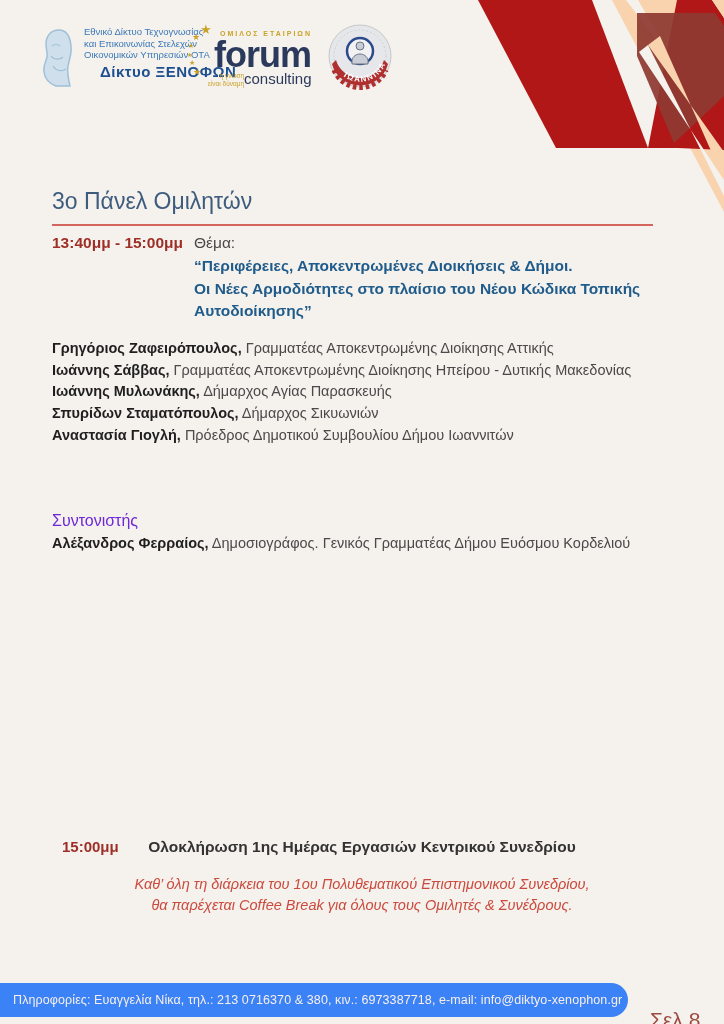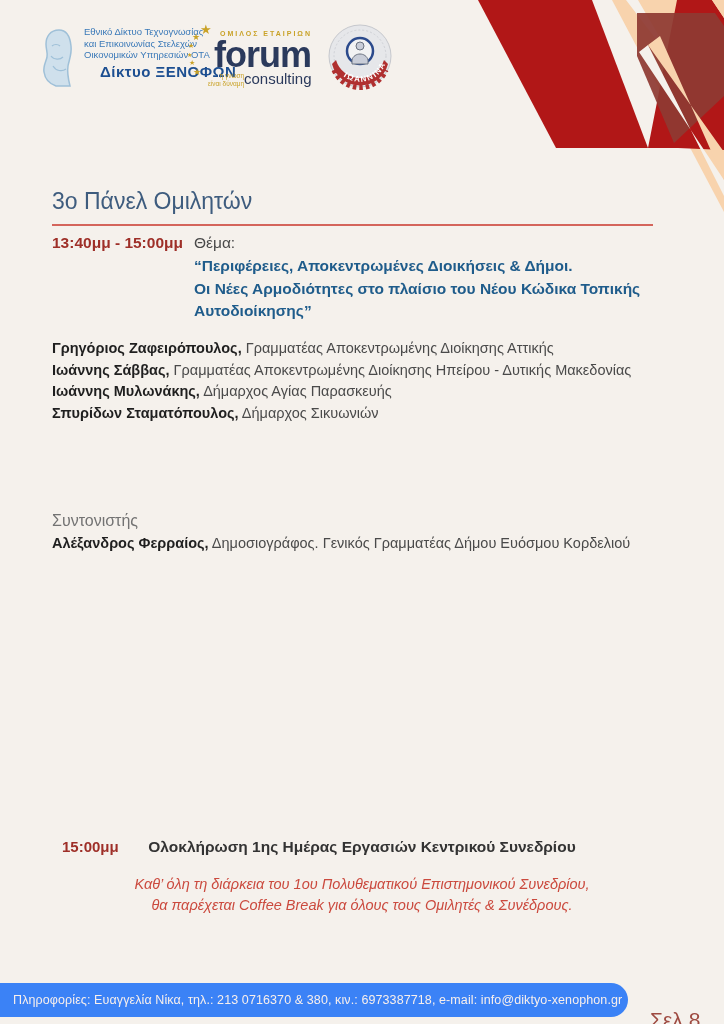--- a/index.html
+++ b/index.html
@@ -36,21 +36,21 @@
   .schedule { position:absolute; left:52px; top:234px; display:flex; }
   .sched-time { width:142px; font-size:15.5px; font-weight:bold; color:#9e2f28; }
   .topic-label { font-size:15.5px; color:#4a4a4a; margin-bottom:3px; }
   .topic-line { font-size:15.5px; font-weight:bold; color:#1f5c8b; line-height:22.5px; }
 
   .speakers { position:absolute; left:52px; top:338px; }
   .speaker { font-size:14.5px; line-height:21.7px; color:#4a4a4a; }
   .speaker .nm { font-weight:bold; color:#1f1f1f; }
 
   .moderator { position:absolute; left:52px; top:512px; }
-  .mod-label { font-size:16px; color:#737373; margin-bottom:5px; }
+  .mod-label { font-size:16px; color:#6d28d9; margin-bottom:5px; }
   .mod-line { font-size:14.5px; color:#4a4a4a; }
   .mod-line .nm { font-weight:bold; color:#1f1f1f; }
 
   .closing { position:absolute; left:0; top:838px; width:724px; }
   .closing .time { position:absolute; left:62px; top:0; font-size:15px; font-weight:bold; color:#9e2f28; }
   .closing .title { width:724px; text-align:center; font-size:15.5px; font-weight:bold; color:#333; }
 
   .note { position:absolute; left:0; top:874px; width:724px; text-align:center;
     font-size:14.5px; font-style:italic; color:#cb4a3e; line-height:21px; }
 
@@ -146,20 +146,24 @@
       <span>Γραμματέας Αποκεντρωμένης Διοίκησης Ηπείρου - Δυτικής Μακεδονίας</span>
     </div>
     <div class="speaker">
       <span class="nm">Ιωάννης Μυλωνάκης,</span>
       <span>Δήμαρχος Αγίας Παρασκευής</span>
     </div>
     <div class="speaker">
       <span class="nm">Σπυρίδων Σταματόπουλος,</span>
       <span>Δήμαρχος Σικυωνιών</span>
     </div>
+    <div class="speaker">
+      <span class="nm">Αναστασία Γιογλή,</span>
+      <span>Πρόεδρος Δημοτικού Συμβουλίου Δήμου Ιωαννιτών</span>
+    </div>
   </div>
 
   <div class="moderator">
     <div class="mod-label">Συντονιστής</div>
     <div class="mod-line">
       <span class="nm">Αλέξανδρος Φερραίος,</span>
       <span>Δημοσιογράφος. Γενικός Γραμματέας Δήμου Ευόσμου Κορδελιού</span>
     </div>
   </div>
 

